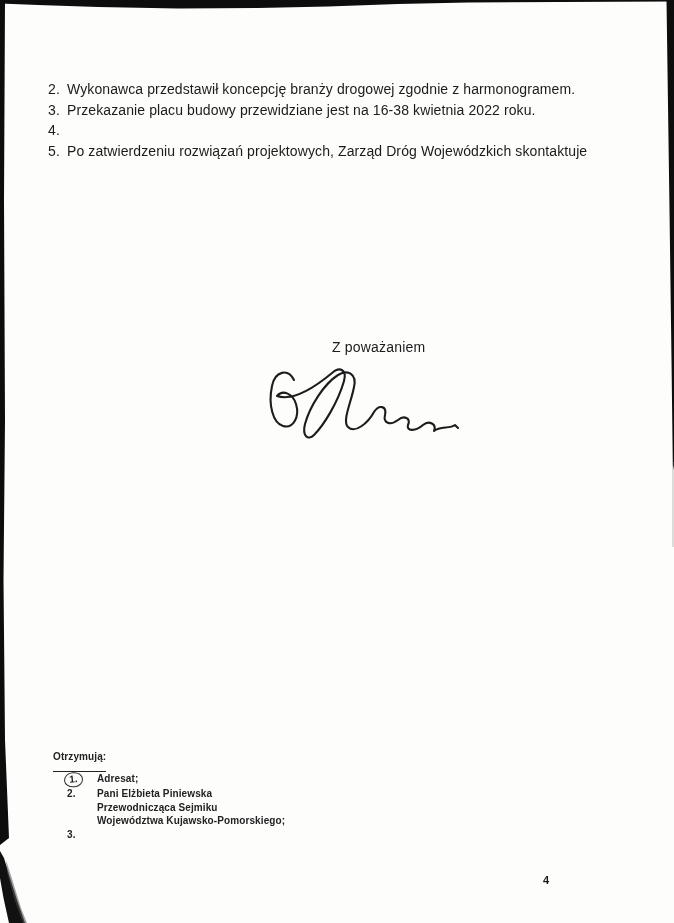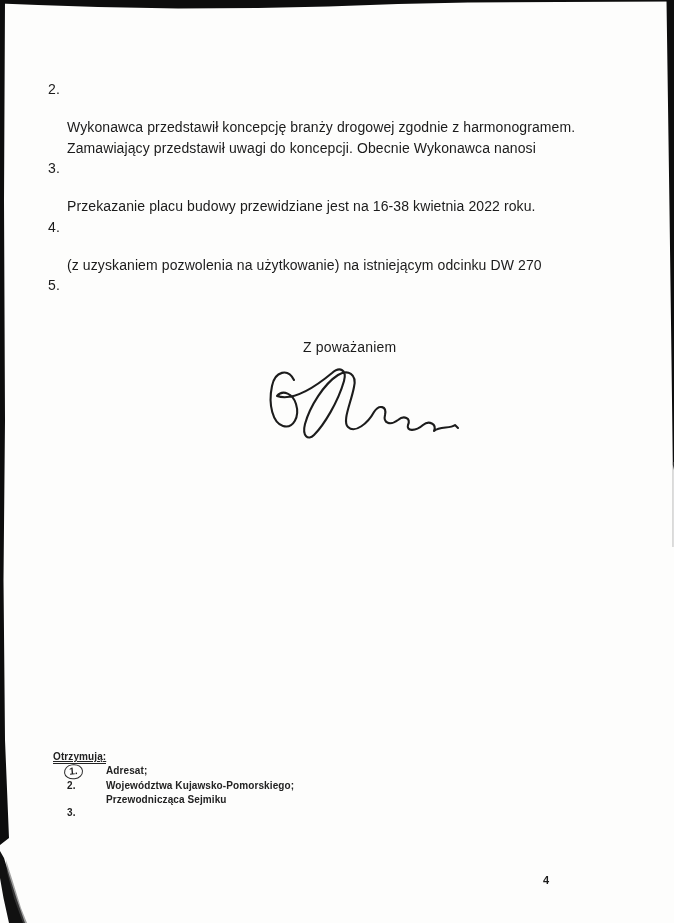--- a/index.html
+++ b/index.html
@@ -14,45 +14,44 @@
   
   .edges{position:absolute;left:0;top:0;width:674px;height:923px;pointer-events:none;}
 
   
   .body-list{
     position:absolute;left:48px;top:79px;width:545px;
     font-size:14px;line-height:20.5px;letter-spacing:.1px;
   }
   .item{display:flex;}
   .item .num{flex:none;width:19px;}
-  .item-lines{flex:1;margin-top:38px;}
+  .item-lines{flex:1;}
   .ln{white-space:nowrap;}
 
   .closing{
-    position:absolute;left:303px;top:339px;
+    position:absolute;left:332px;top:339px;
     font-size:14px;letter-spacing:.2px;
   }
 
   .sig{position:absolute;left:250px;top:362px;width:216px;height:94px;}
 
   
   .footer{
     position:absolute;left:53px;top:750px;
     font-size:10px;font-weight:bold;line-height:13.4px;letter-spacing:.1px;
     color:#222;
   }
   .f-head{
     display:inline-block;
     border-bottom:1.3px solid #222;
-    padding-bottom:0px;
-    text-decoration:underline;
+    padding-bottom:8px;
   }
   .f-item{display:flex;margin-left:14px;}
   .f-num{flex:none;width:30px;}
-  .f-lines{flex:1;white-space:nowrap;margin-left:9px;}
+  .f-lines{flex:1;white-space:nowrap;}
   .circle{
     display:inline-block;width:17px;height:13px;
     border:1.2px solid #2a2a2a;border-radius:55% 60% 58% 62% / 65% 60% 62% 58%;
     text-align:center;line-height:12px;
     transform:rotate(-5deg) translateX(-3px);
   }
   .page-number{
     position:absolute;left:543px;top:874px;
     font-size:11px;font-weight:bold;
   }
@@ -61,41 +60,40 @@
 <body>
 
 <div class="page">
 
   <div class="body-list">
 
     <div class="item">
       <span class="num">2.</span>
       <div class="item-lines">
         <div class="ln">Wykonawca przedstawił koncepcję branży drogowej zgodnie z harmonogramem.</div>
-        <div class="ln">Zamawiający przedstawił uwagi do koncepcji. Obecnie Wykonawca nanosi</div>
       </div>
     </div>
 
     <div class="item">
       <span class="num">3.</span>
       <div class="item-lines">
         <div class="ln">Przekazanie placu budowy przewidziane jest na 16-38 kwietnia 2022 roku.</div>
       </div>
     </div>
 
     <div class="item">
       <span class="num">4.</span>
       <div class="item-lines">
-        <div class="ln">(z uzyskaniem pozwolenia na użytkowanie) na istniejącym odcinku DW 270</div>
       </div>
     </div>
 
     <div class="item">
       <span class="num">5.</span>
       <div class="item-lines">
+        <div class="ln">Po zatwierdzeniu rozwiązań projektowych, Zarząd Dróg Wojewódzkich skontaktuje</div>
       </div>
     </div>
 
   </div>
 
   <div class="closing">Z poważaniem</div>
 
   <svg class="sig" viewBox="0 0 216 94" aria-hidden="true">
     <path d="M 44,18 C 38,6 25,9 22,24 C 18,43 23,61 33,64 C 43,67 50,55 46,42
              C 43,32 33,27 27,34
@@ -116,22 +114,23 @@
         <span class="circle">1.</span>
       </span>
       <div class="f-lines">
         <div>Adresat;</div>
       </div>
     </div>
 
     <div class="f-item">
       <span class="f-num">2.</span>
       <div class="f-lines">
+        <div>Pani Elżbieta Piniewska</div>
+        <div>Przewodnicząca Sejmiku</div>
         <div>Województwa Kujawsko-Pomorskiego;</div>
-        <div>Przewodnicząca Sejmiku</div>
       </div>
     </div>
 
     <div class="f-item">
       <span class="f-num">3.</span>
     </div>
   </div>
 
   <div class="page-number">4</div>
 

